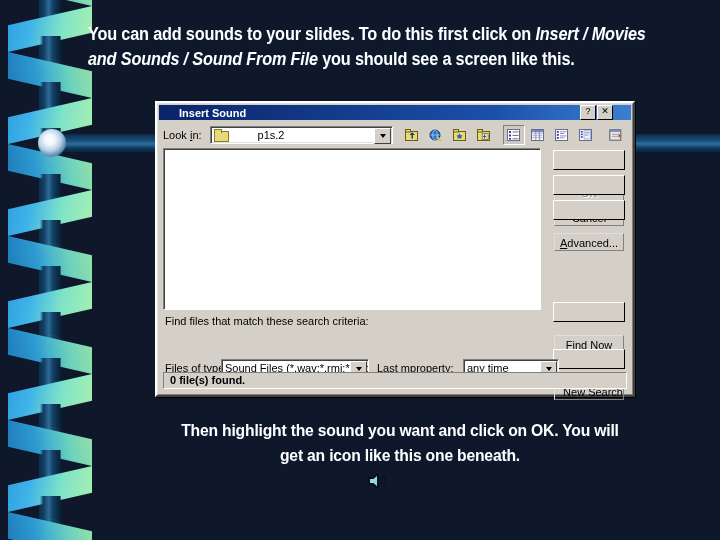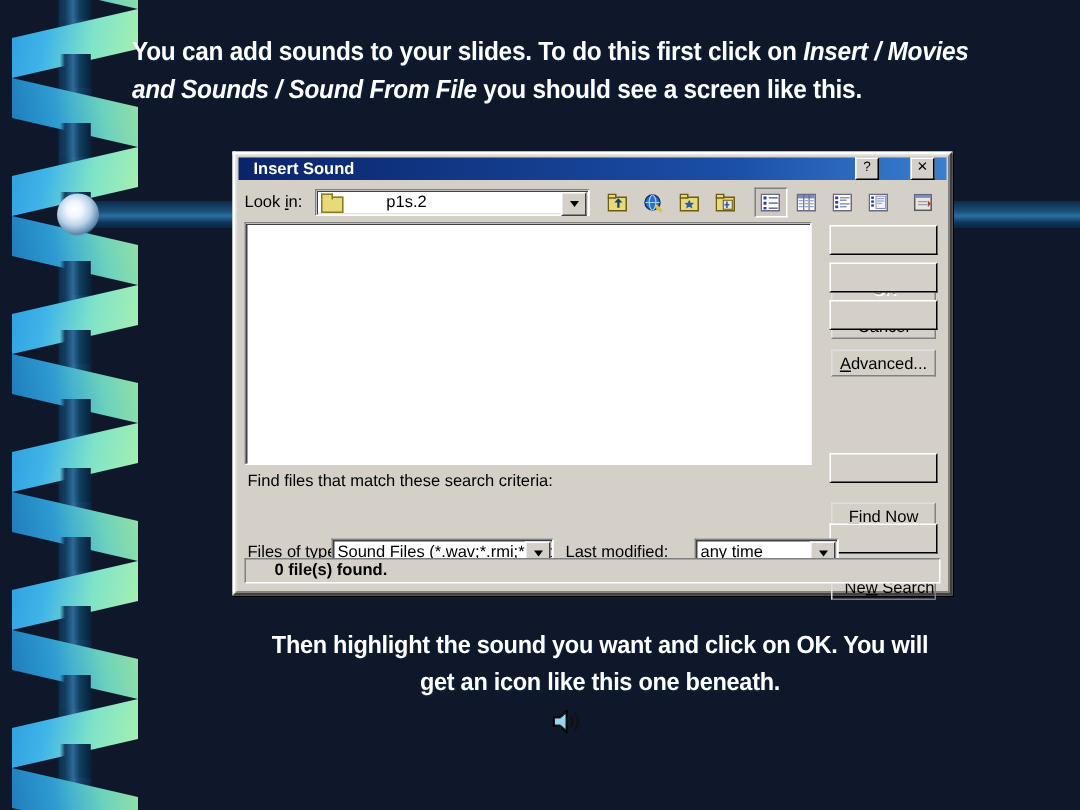--- a/index.html
+++ b/index.html
@@ -70,21 +70,21 @@
     background:#d4d0c8;border:2px solid;
     border-color:#ffffff #404040 #404040 #ffffff;
     box-shadow:1px 1px 0 #000;
     font-family:"Liberation Sans", sans-serif;font-size:11px;color:#000;
     box-sizing:border-box;
   }
   .dlg-inner{position:absolute;inset:0;border:1px solid;border-color:#dfdfdf #808080 #808080 #dfdfdf;}
   .tbar{
     position:absolute;left:2px;top:2px;right:2px;height:15px;
     background:linear-gradient(to right,#0a246a 0%,#1b4fa8 70%,#3a7fd0 100%);
-    display:flex;align-items:center;padding:0 8px;gap:20px;
+    display:flex;align-items:center;padding:0 18px;
   }
   .tbar-title{color:#fff;font-size:11px;font-weight:bold;padding-left:2px;flex:1;}
   .tb-btn{
     width:14px;height:13px;margin-left:1px;background:#d4d0c8;
     border:1px solid;border-color:#ffffff #000000 #000000 #ffffff;
     font-size:9px;line-height:11px;text-align:center;color:#000;cursor:default;
     font-family:"Liberation Sans", sans-serif;
   }
   .look-row{position:absolute;left:6px;top:22px;right:6px;height:20px;display:flex;align-items:center;}
   .lbl{font-size:11px;color:#000;white-space:nowrap;}
@@ -129,21 +129,21 @@
   }
   .btn .in{display:block;height:100%;border:1px solid;border-color:#dfdfdf #808080 #808080 #dfdfdf;box-sizing:border-box;margin-top:32px;}
   .btn.dis{color:#808080;text-shadow:1px 1px 0 #ffffff;}
   .btn u{text-decoration:underline;}
 
   .crit-lbl{position:absolute;left:8px;top:212px;font-size:11px;}
   .row{position:absolute;left:8px;display:flex;align-items:center;height:19px;}
   .statusbar{
     position:absolute;left:6px;right:6px;bottom:6px;height:17px;background:#d4d0c8;
     border:1px solid;border-color:#808080 #ffffff #ffffff #808080;
-    font-size:11px;font-weight:bold;line-height:15px;padding-left:19px;box-sizing:border-box;
+    font-size:11px;font-weight:bold;line-height:15px;padding-left:6px;box-sizing:border-box;
   }
 </style>
 </head>
 <body>
 
 <div class="slide">
 
   <div class="ribbon-zone">
     <div class="pole"></div>
     <div class="ribbon">
@@ -348,21 +348,21 @@
 
     <div class="crit-lbl">Find files that match these search criteria:</div>
 
 
     <div class="row" style="top:255px;">
       <span class="lbl" style="width:56px;"><span>Files of </span><u>t</u><span>ype:</span></span>
       <div class="combo" style="width:148px;">
         <span class="val">Sound Files (*.wav;*.rmi;*.mid)</span>
         <span class="arrow"></span>
       </div>
-      <span class="lbl" style="margin-left:8px;width:86px;"><span>Last </span><u>m</u><span>odified:</span></span>
+      <span class="lbl" style="margin-left:8px;width:86px;"><span>Last </span><u>m</u><span>property:</span></span>
       <div class="combo" style="width:96px;">
         <span class="val">any time</span>
         <span class="arrow"></span>
       </div>
     </div>
 
     <div class="statusbar">0 file(s) found.</div>
   </div>
 
   <div class="txt foot">

